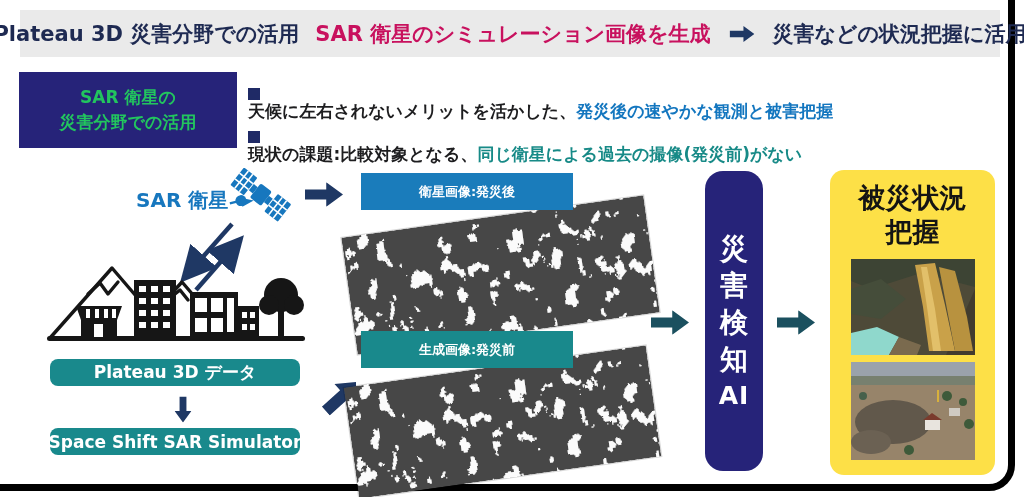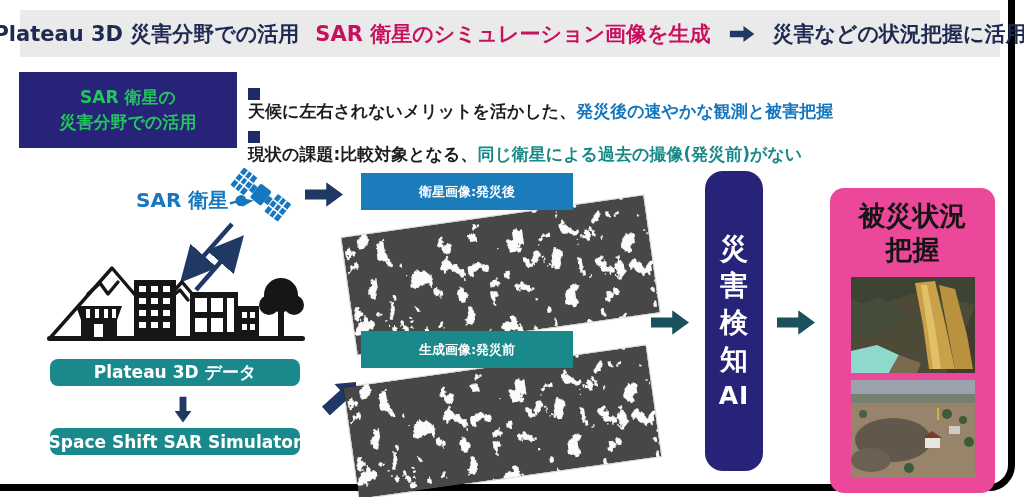--- a/index.html
+++ b/index.html
@@ -64,21 +64,21 @@
   .ai-box{
     position:absolute;left:705px;top:171px;width:58px;height:300px;
     background:#262379;border-radius:18px;display:flex;flex-direction:column;
     align-items:center;justify-content:center;gap:9px;color:#fff;
     font-weight:bold;font-size:28px;line-height:1;
   }
   .ai-box .ai-en{font-size:25px;letter-spacing:1px;}
   
   .panel{
     position:absolute;left:830px;top:170px;width:165px;height:305px;
-    background:#ec4899;border-radius:14px;margin-top:18px;
+    background:#fde047;border-radius:14px;
   }
   .panel-title{
     margin-top:11px;text-align:center;font-size:27px;font-weight:bold;
     color:#141414;line-height:1.25;
   }
   .photo{position:absolute;left:21px;width:124px;display:block;}
   .photo1{top:89px;} .photo2{top:192px;}
 </style>
 </head>
 <body>

